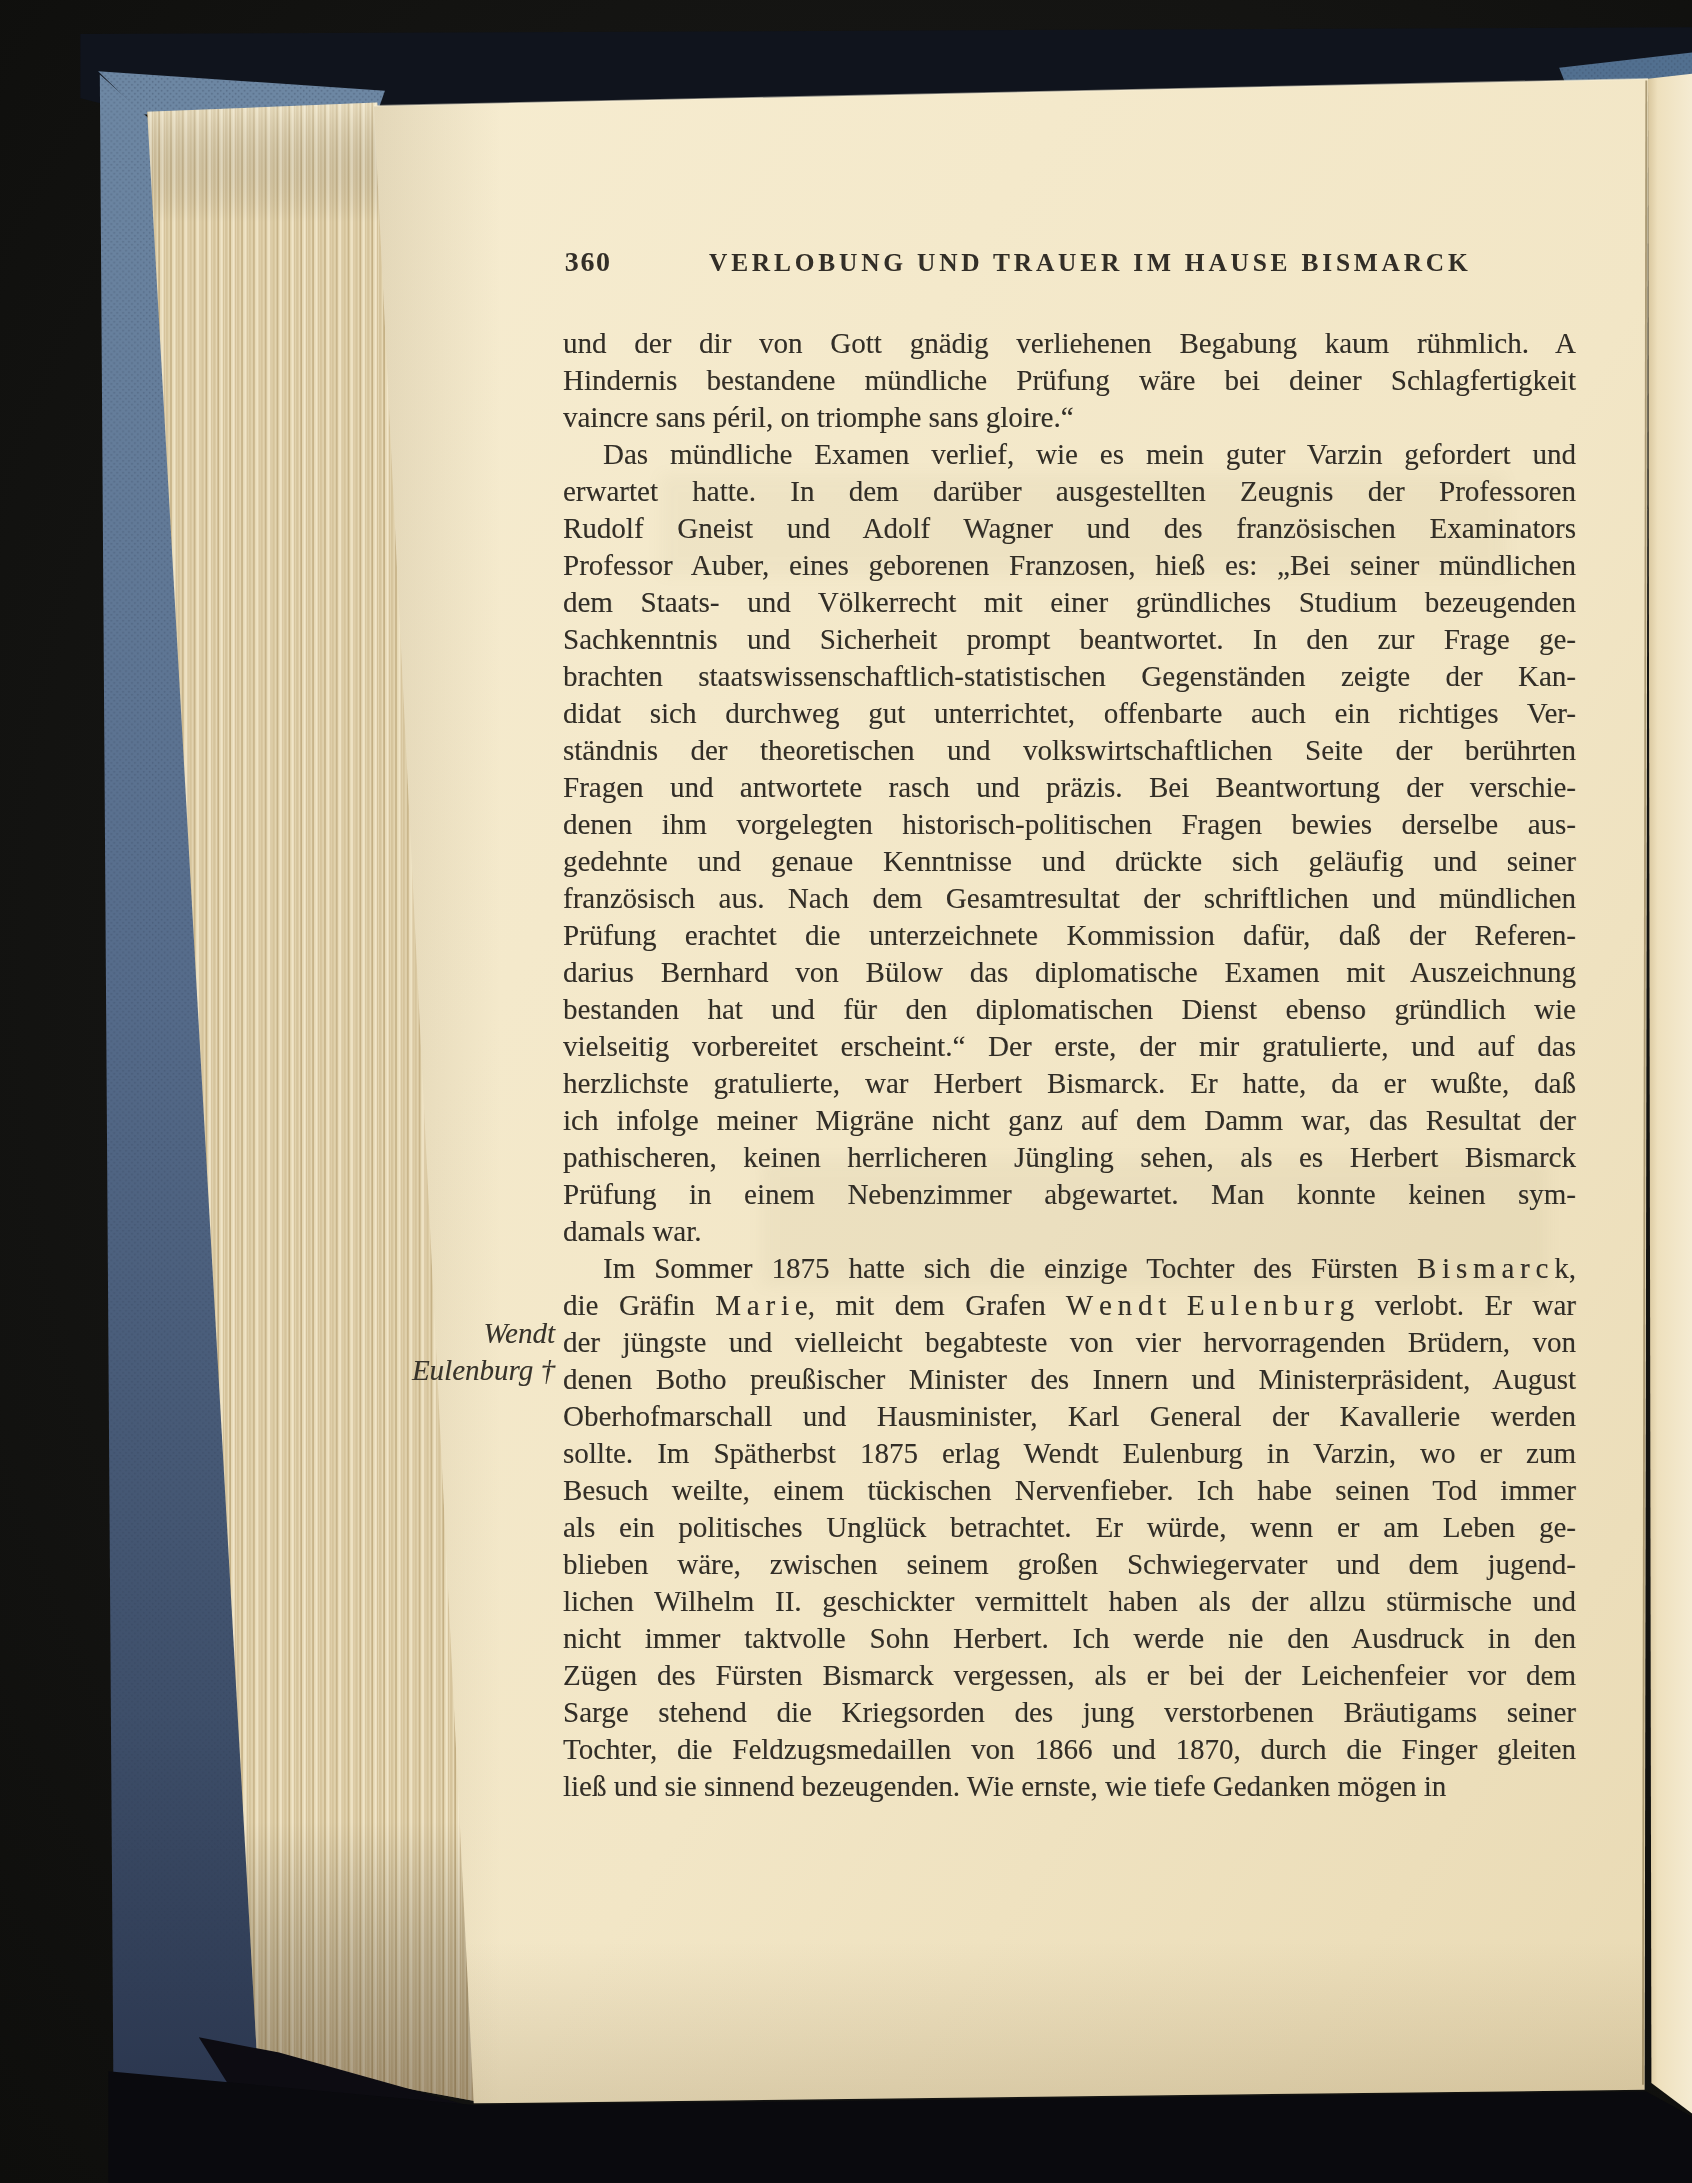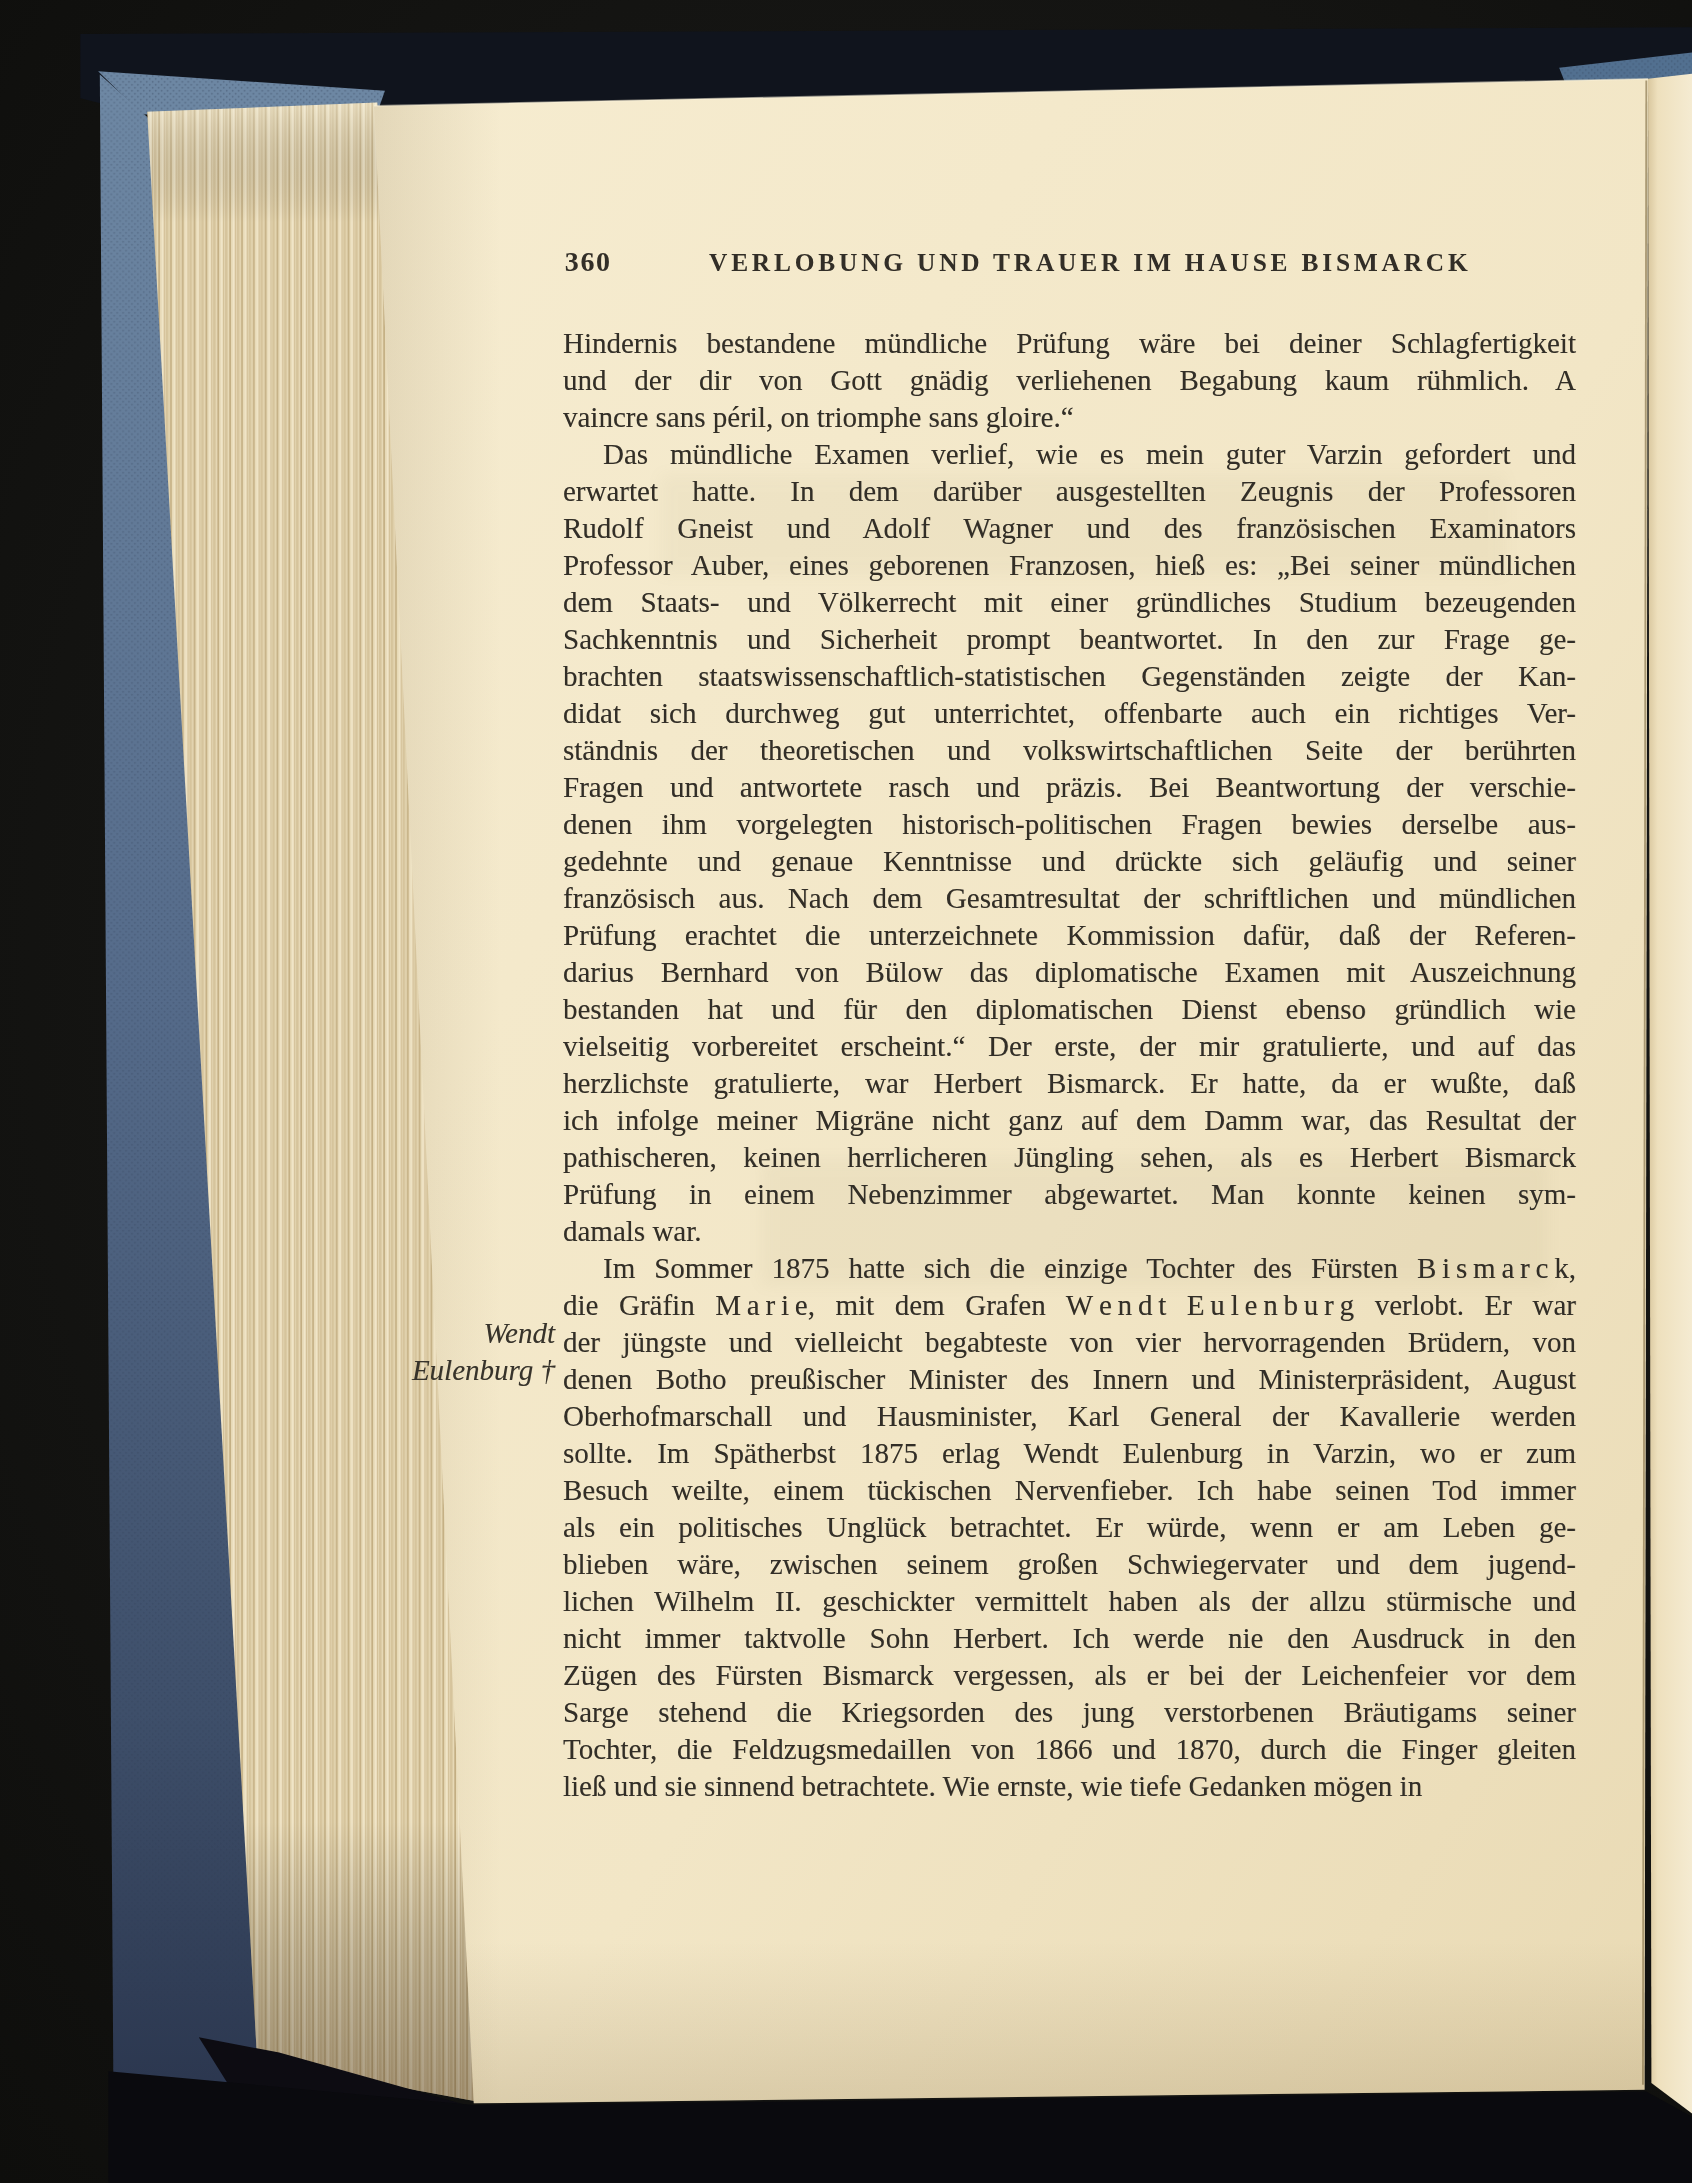--- a/index.html
+++ b/index.html
@@ -107,22 +107,22 @@
     <span class="pagenum">360</span>
     <span class="head-title">VERLOBUNG UND TRAUER IM HAUSE BISMARCK</span>
   </div>
 
   <div class="margin-note txt">
     <div>Wendt</div>
     <div>Eulenburg †</div>
   </div>
 
   <div class="body-text txt" id="body-text">
+      <div class="bl">und der dir von Gott gnädig verliehenen Begabung kaum rühmlich. A</div>
       <div class="bl">Hindernis bestandene mündliche Prüfung wäre bei deiner Schlagfertigkeit</div>
-      <div class="bl">und der dir von Gott gnädig verliehenen Begabung kaum rühmlich. A</div>
       <div class="bl end">vaincre sans péril, on triomphe sans gloire.“</div>
       <div class="bl ind">Das mündliche Examen verlief, wie es mein guter Varzin gefordert und</div>
       <div class="bl">erwartet hatte. In dem darüber ausgestellten Zeugnis der Professoren</div>
       <div class="bl">Rudolf Gneist und Adolf Wagner und des französischen Examinators</div>
       <div class="bl">Professor Auber, eines geborenen Franzosen, hieß es: „Bei seiner mündlichen</div>
       <div class="bl">dem Staats- und Völkerrecht mit einer gründliches Studium bezeugenden</div>
       <div class="bl">Sachkenntnis und Sicherheit prompt beantwortet. In den zur Frage ge-</div>
       <div class="bl">brachten staatswissenschaftlich-statistischen Gegenständen zeigte der Kan-</div>
       <div class="bl">didat sich durchweg gut unterrichtet, offenbarte auch ein richtiges Ver-</div>
       <div class="bl">ständnis der theoretischen und volkswirtschaftlichen Seite der berührten</div>
@@ -146,17 +146,17 @@
       <div class="bl">Oberhofmarschall und Hausminister, Karl General der Kavallerie werden</div>
       <div class="bl">sollte. Im Spätherbst 1875 erlag Wendt Eulenburg in Varzin, wo er zum</div>
       <div class="bl">Besuch weilte, einem tückischen Nervenfieber. Ich habe seinen Tod immer</div>
       <div class="bl">als ein politisches Unglück betrachtet. Er würde, wenn er am Leben ge-</div>
       <div class="bl">blieben wäre, zwischen seinem großen Schwiegervater und dem jugend-</div>
       <div class="bl">lichen Wilhelm II. geschickter vermittelt haben als der allzu stürmische und</div>
       <div class="bl">nicht immer taktvolle Sohn Herbert. Ich werde nie den Ausdruck in den</div>
       <div class="bl">Zügen des Fürsten Bismarck vergessen, als er bei der Leichenfeier vor dem</div>
       <div class="bl">Sarge stehend die Kriegsorden des jung verstorbenen Bräutigams seiner</div>
       <div class="bl">Tochter, die Feldzugsmedaillen von 1866 und 1870, durch die Finger gleiten</div>
-      <div class="bl end">ließ und sie sinnend betrachtete. Wie ernste, wie tiefe Gedanken mögen in</div>
+      <div class="bl end">ließ und sie sinnend bezeugenden. Wie ernste, wie tiefe Gedanken mögen in</div>
     </div>
 
 </div>
 
 
 </body></html>

